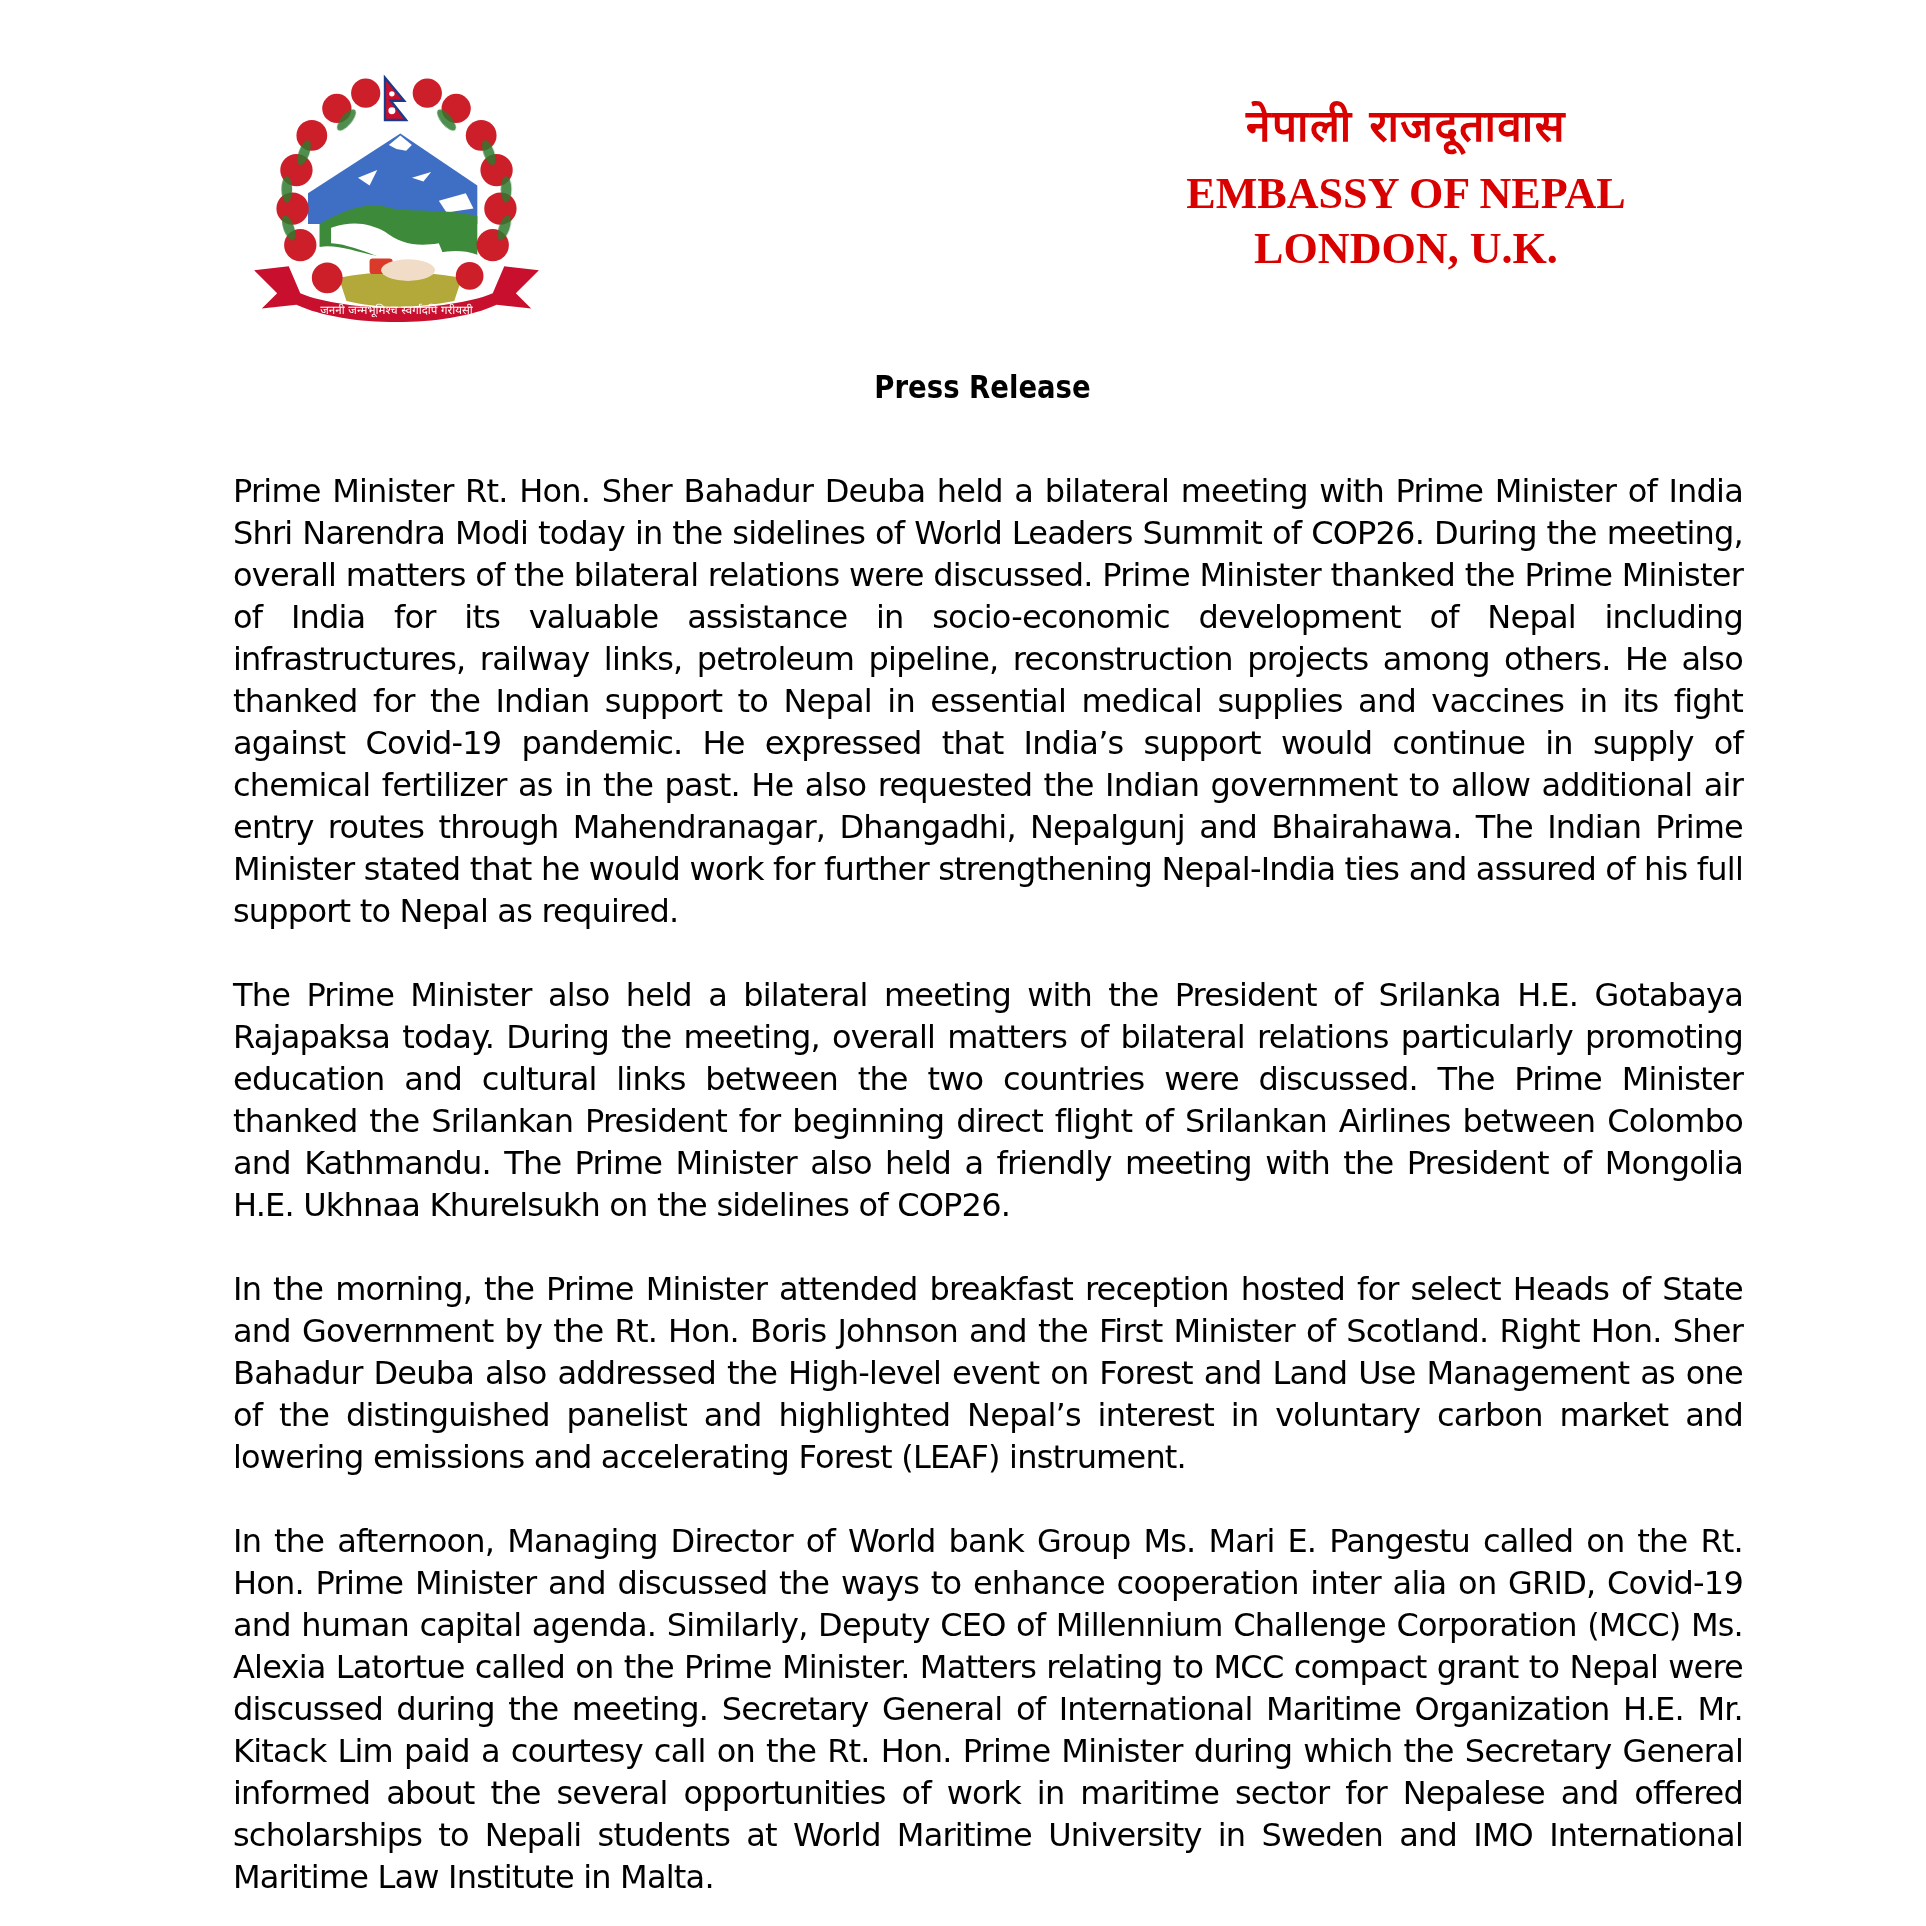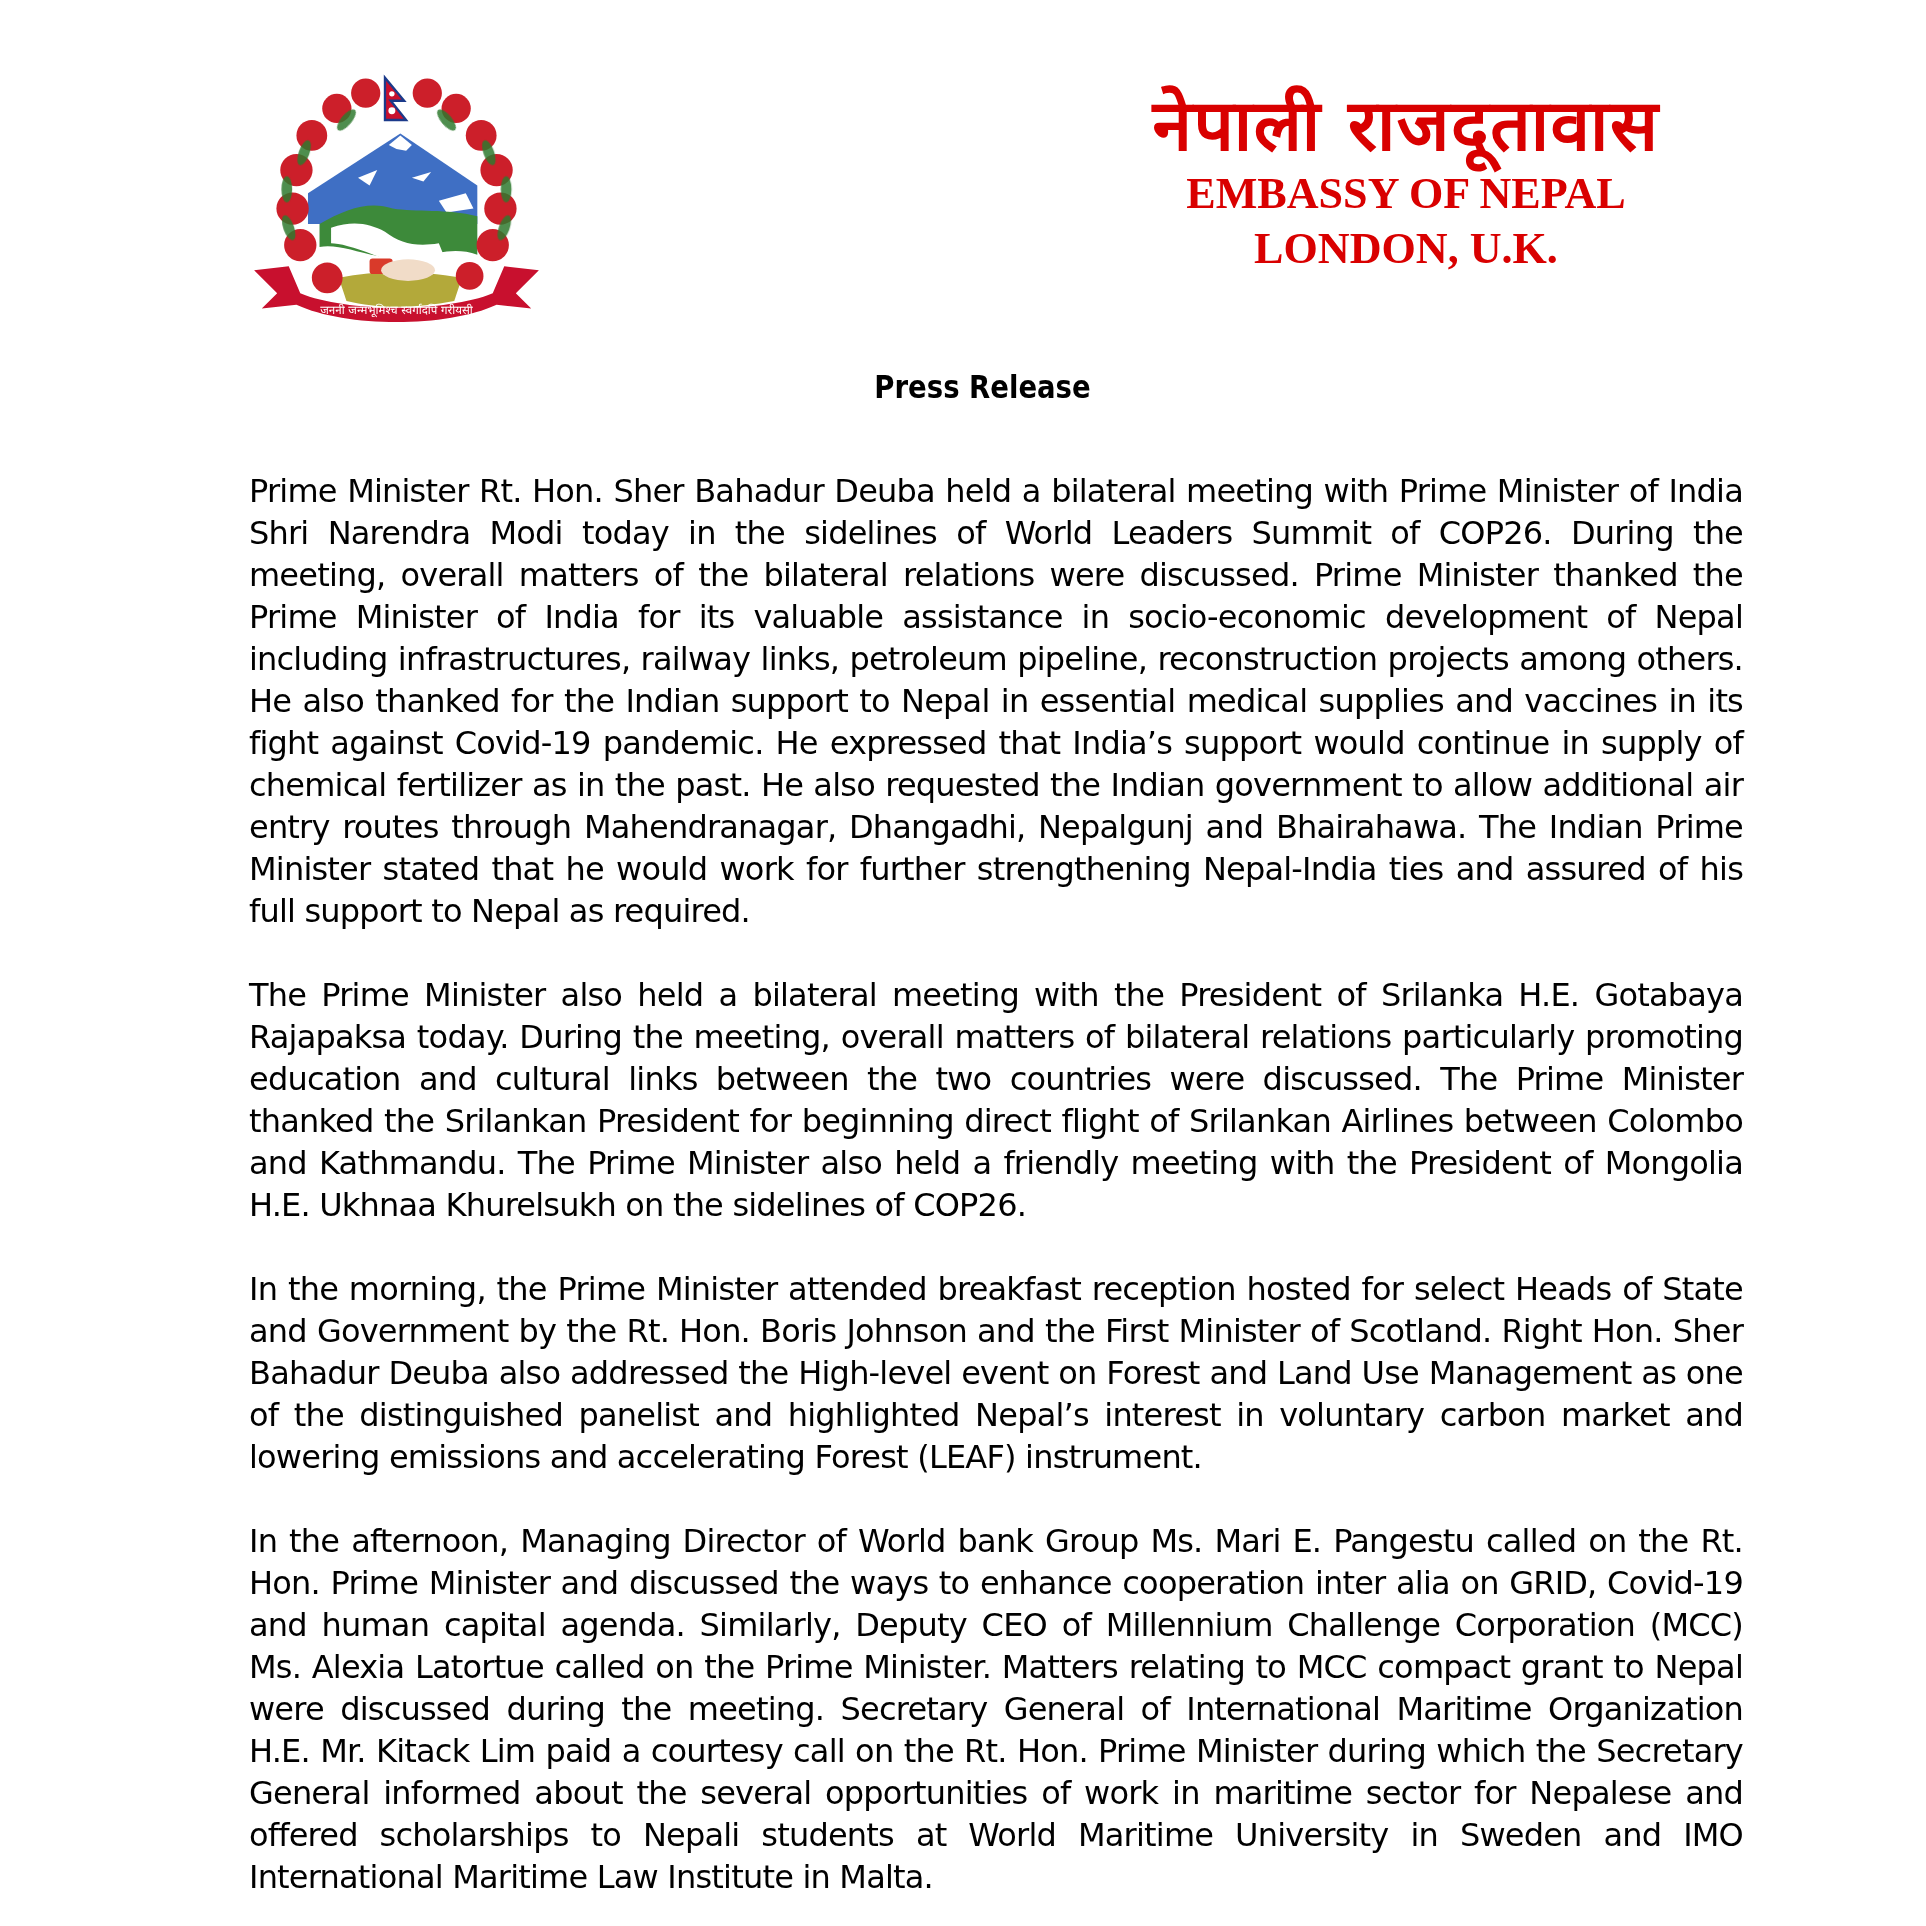--- a/index.html
+++ b/index.html
@@ -4,29 +4,29 @@
 <style>
   html, body { margin: 0; padding: 0; background: #ffffff; }
   body { width: 1965px; height: 2542px; position: relative; overflow: hidden; }
   .page { position: absolute; left: 0; top: 0; width: 1965px; height: 2542px; background: #fff; }
 
   
   .emblem { position: absolute; left: 231px; top: 62px; width: 331px; height: 270px; }
 
   
   .letterhead { position: absolute; left: 1094px; top: 85px; width: 624px; text-align: center; color: #d90000; }
-  .lh-nepali { font-family: "DejaVu Sans", sans-serif; font-weight: bold; font-size: 71px; line-height: 81px; letter-spacing: 1.5px; }
+  .lh-nepali { font-family: "DejaVu Sans", sans-serif; font-weight: bold; font-size: 44px; line-height: 81px; letter-spacing: 1.5px; }
   .lh-en { font-family: "Liberation Serif", serif; font-weight: bold; font-size: 45px; line-height: 55px; transform: scaleX(0.98); }
 
   .title { position: absolute; left: 0; width: 1965px; top: 366px; text-align: center;
            font-family: "DejaVu Sans", sans-serif; font-weight: bold; font-size: 32px; line-height: 42px; color: #000;
            transform-origin: 50% 0; transform: scaleX(0.86); }
 
   .body-text { position: absolute; left: 233px; width: 1510px; top: 470px; font-family: "DejaVu Sans", sans-serif; font-size: 32px; line-height: 42px; color: #000; }
-  .para { text-align: justify; margin: 0 0 42px 16px; letter-spacing: -0.8px; word-spacing: 0px; }
+  .para { text-align: justify; margin: 0 0 42px 0; letter-spacing: -0.8px; word-spacing: 0px; }
 </style>
 </head>
 <body>
 
 <div class="page">
 
   <svg class="emblem" viewBox="0 0 860 700" xmlns="http://www.w3.org/2000/svg">
 
     <g>
       <polygon points="400,40 400,150 455,150 415,100 450,100" fill="#c8102e" stroke="#1b3a8a" stroke-width="6"></polygon>

